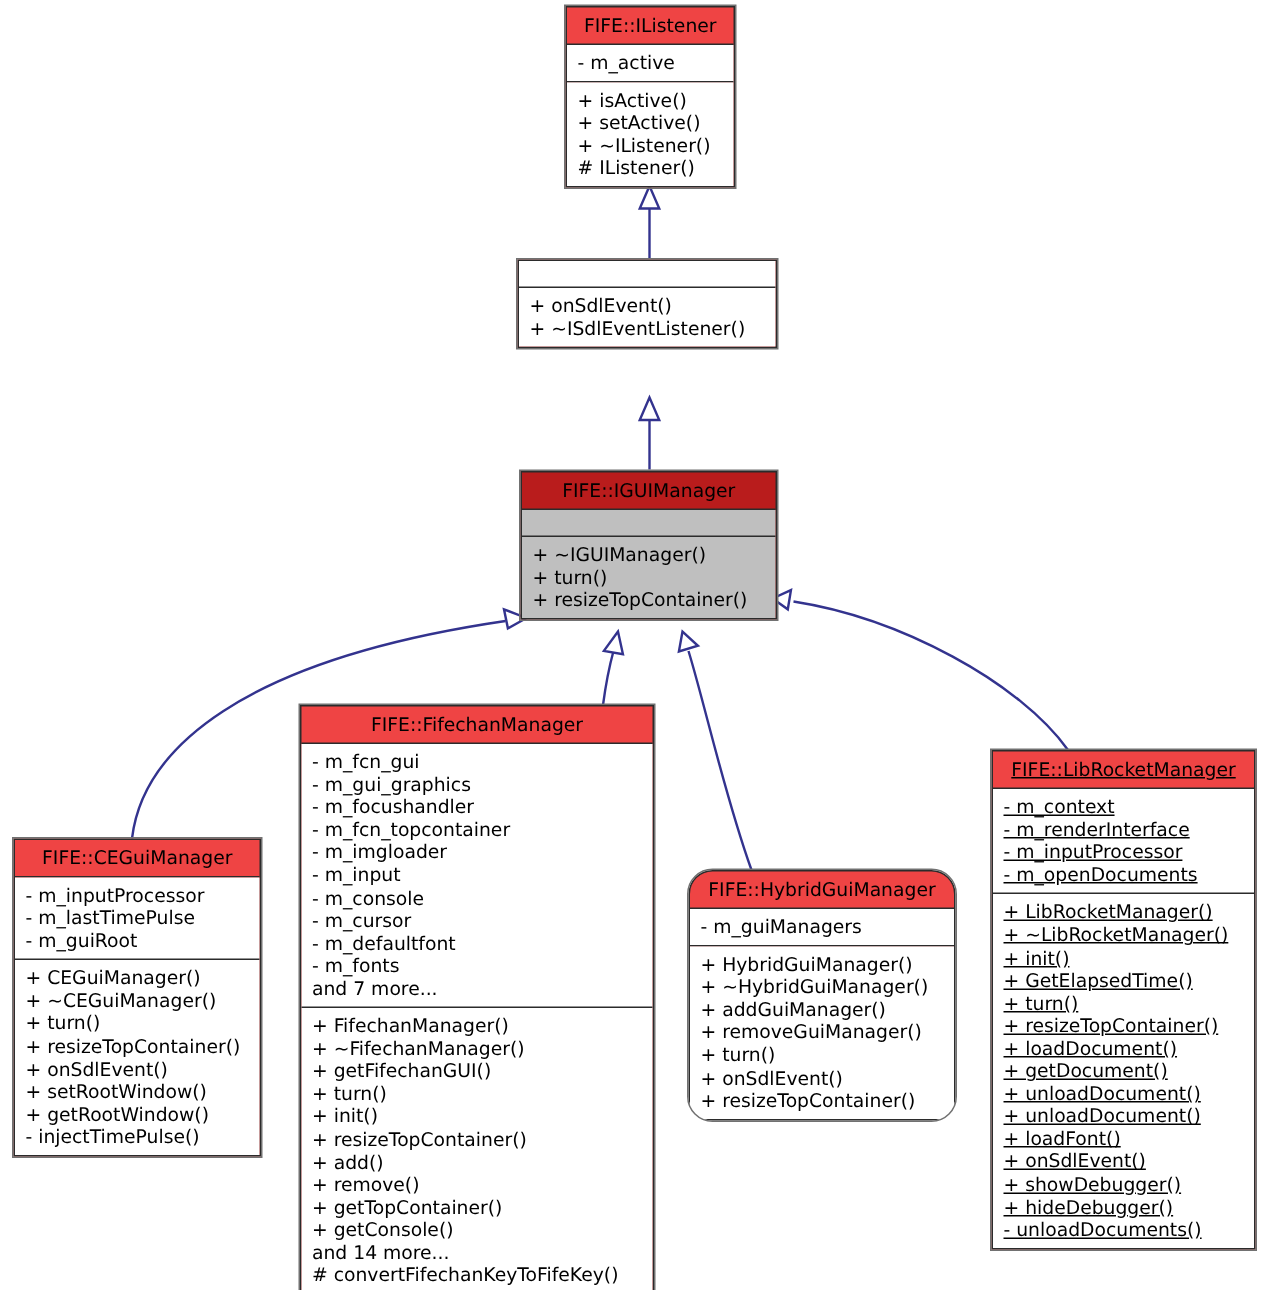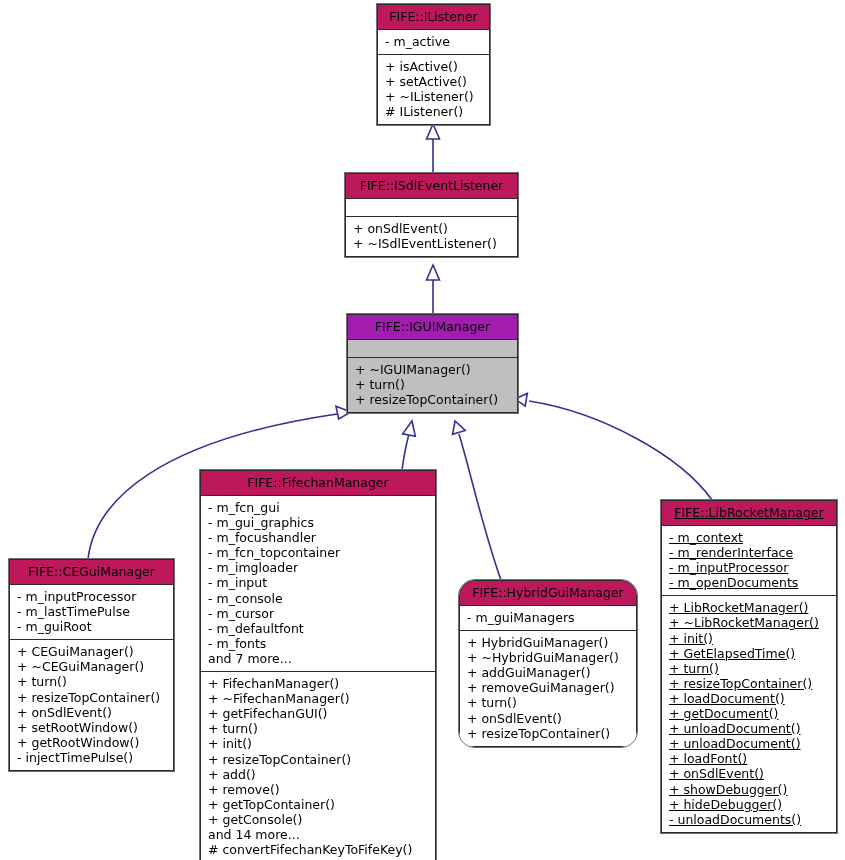--- a/index.html
+++ b/index.html
@@ -21,27 +21,27 @@
   #edge-layer {
     position: absolute;
     left: 0; top: 0;
     width: 845px; height: 860px;
     pointer-events: none;
     z-index: 1;
   }
   .uml-class {
     position: absolute;
     z-index: 2;
-    background: #be185d;
+    background: #ef4444;
     border: 1px solid #2b2b2b;
     outline: 1px solid #717171;
     outline-offset: 0px;
   }
   .uml-class.highlight {
-    background: #a21caf;
+    background: #b91c1c;
   }
   .uml-class.highlight .compartment {
     background: #bfbfbf;
   }
   .uml-name {
     text-align: center;
     font-size: 12.5px;
     color: #000000;
     padding: 4px 6px 5px 6px;
     line-height: 15px;
@@ -112,21 +112,20 @@
     </div>
     <div class="compartment methods">
       <div class="member">+ isActive()</div>
       <div class="member">+ setActive()</div>
       <div class="member">+ ~IListener()</div>
       <div class="member"># IListener()</div>
     </div>
   </div>
 
   <div class="uml-class" style="left:345px; top:173px; width:173px;">
-    <div class="uml-name">FIFE::ISdlEventListener</div>
     <div class="compartment attrs empty"></div>
     <div class="compartment methods">
       <div class="member">+ onSdlEvent()</div>
       <div class="member">+ ~ISdlEventListener()</div>
     </div>
   </div>
 
   <div class="uml-class highlight" style="left:347px; top:314px; width:171px;">
     <div class="uml-name">FIFE::IGUIManager</div>
     <div class="compartment attrs empty"></div>

